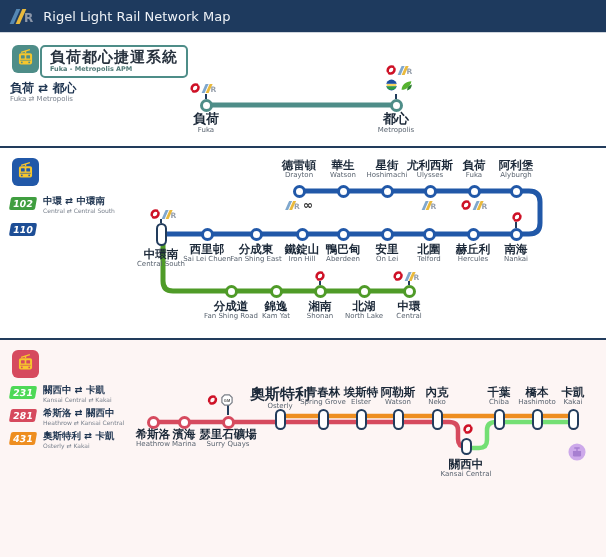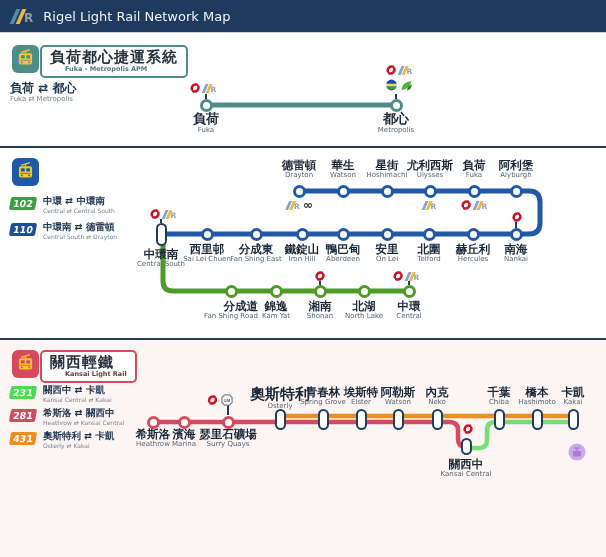--- a/index.html
+++ b/index.html
@@ -19,21 +19,21 @@
   .sep{position:absolute;left:0;width:606px;height:2px;background:#223c5c;z-index:2;}
   .sec3-bg{position:absolute;left:0;top:340px;width:606px;height:217px;background:#fdf5f4;z-index:0;}
   
   svg.lines{position:absolute;left:0;top:0;z-index:1;}
   
   .sys-badge{position:absolute;width:27px;height:28px;border-radius:6px;display:flex;
     align-items:center;justify-content:center;z-index:4;}
   .sys-box{position:absolute;background:#fff;border:2px solid;border-radius:5px;
     padding:2px 8px 3px;z-index:4;}
   .sys-zh{font-size:15px;font-weight:bold;color:#28323e;line-height:1.15;letter-spacing:1px;white-space:nowrap;}
-  .sys-en{font-size:6.5px;font-weight:bold;line-height:1.1;margin-left:15px;}
+  .sys-en{font-size:6.5px;font-weight:bold;line-height:1.1;}
   
   .route-lab{position:absolute;z-index:4;}
   .rl-zh{font-size:12px;font-weight:bold;color:#1e3450;line-height:1.1;}
   .rl-en{font-size:7px;color:#7a828e;line-height:1.2;}
   
   .route-row{position:absolute;left:10px;display:flex;align-items:flex-start;gap:7px;z-index:4;}
   .route-num{min-width:26px;height:13px;color:#fff;font-size:9.5px;font-weight:bold;
     display:flex;align-items:center;justify-content:center;transform:skewX(-10deg);border-radius:2px;margin-top:1px;}
   .route-zh{font-size:9.5px;font-weight:bold;color:#1e3450;line-height:1.15;white-space:nowrap;}
   .route-en{font-size:6px;color:#7a828e;line-height:1.25;white-space:nowrap;}
@@ -140,24 +140,20 @@
           <line x1="12" y1="4.6" x2="12" y2="7" stroke="#f6c62d" stroke-width="1.6"></line>
           <rect x="4.5" y="7" width="15" height="13" rx="2.2" fill="#f6c62d"></rect>
           <rect x="6.8" y="9.3" width="4.3" height="3.8" rx="0.6" fill="#d64a5e"></rect>
           <rect x="12.9" y="9.3" width="4.3" height="3.8" rx="0.6" fill="#d64a5e"></rect>
           <rect x="6" y="14.6" width="12" height="1.4" fill="#d64a5e" opacity="0.55"></rect>
           <circle cx="7.8" cy="17.6" r="1" fill="#d64a5e"></circle>
           <circle cx="16.2" cy="17.6" r="1" fill="#d64a5e"></circle>
         </svg>
     </span>
   </div>
-  <div class="sys-box" style="left:40px;top:350px;border-color:#d64a5e">
-    <div class="sys-zh">關西輕鐵</div>
-    <div class="sys-en" style="color:#6b3a42">Kansai Light Rail</div>
-  </div>
 
 <div class="marker-circle" style="left: 199.5px; top: 98.5px; border-color: rgb(78, 141, 136);"></div>
     <div class="st-label" style="left: 206px; top: 112px;">
       <div class="st-zh" style="font-size: 13px;">負荷</div>
       <div class="st-en">Fuka</div>
     </div>
     <div class="marker-circle" style="left: 389.5px; top: 98.5px; border-color: rgb(78, 141, 136);"></div>
     <div class="st-label" style="left: 396px; top: 112px;">
       <div class="st-zh" style="font-size: 13px;">都心</div>
       <div class="st-en">Metropolis</div>
@@ -231,21 +227,21 @@
     <div class="st-label" style="left: 473px; top: 243px;">
       <div class="st-zh" style="font-size: 11.5px;">赫丘利</div>
       <div class="st-en">Hercules</div>
     </div>
     <div class="marker-circle" style="left: 509.5px; top: 227.5px; border-color: rgb(33, 88, 168);"></div>
     <div class="st-label" style="left: 516px; top: 243px;">
       <div class="st-zh" style="font-size: 11.5px;">南海</div>
       <div class="st-en">Nankai</div>
     </div>
     <div class="marker-circle" style="left: 224.5px; top: 284.5px; border-color: rgb(79, 155, 40);"></div>
-    <div class="st-label" style="left: 231px; top: 300px; text-align: right;">
+    <div class="st-label" style="left: 231px; top: 300px;">
       <div class="st-zh" style="font-size: 11.5px;">分成道</div>
       <div class="st-en">Fan Shing Road</div>
     </div>
     <div class="marker-circle" style="left: 269.5px; top: 284.5px; border-color: rgb(79, 155, 40);"></div>
     <div class="st-label" style="left: 276px; top: 300px;">
       <div class="st-zh" style="font-size: 11.5px;">錦逸</div>
       <div class="st-en">Kam Yat</div>
     </div>
     <div class="marker-circle" style="left: 313.5px; top: 284.5px; border-color: rgb(79, 155, 40);"></div>
     <div class="st-label" style="left: 320px; top: 300px;">
@@ -324,24 +320,20 @@
     </div>
     <div class="route-row" style="top: 196px;">
       <span class="route-num" style="background: rgb(63, 158, 63);">102</span>
       <span>
         <div class="route-zh">中環 ⇄ 中環南</div>
         <div class="route-en">Central ⇄ Central South</div>
       </span>
     </div>
     <div class="route-row" style="top: 222px;">
       <span class="route-num" style="background: rgb(29, 78, 150);">110</span>
-      <span>
-        <div class="route-zh">中環南 ⇄ 德雷頓</div>
-        <div class="route-en">Central South ⇄ Drayton</div>
-      </span>
     </div>
     <div class="route-row" style="top: 385px;">
       <span class="route-num" style="background: rgb(78, 217, 87);">231</span>
       <span>
         <div class="route-zh">關西中 ⇄ 卡凱</div>
         <div class="route-en">Kansai Central ⇄ Kakai</div>
       </span>
     </div>
     <div class="route-row" style="top: 408px;">
       <span class="route-num" style="background: rgb(214, 74, 94);">281</span>

